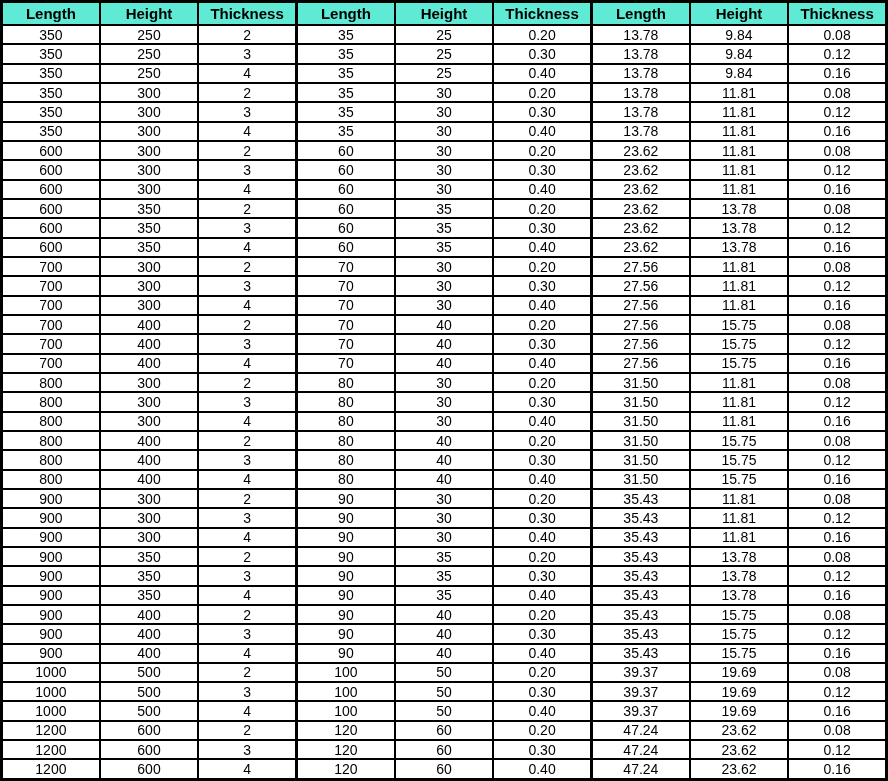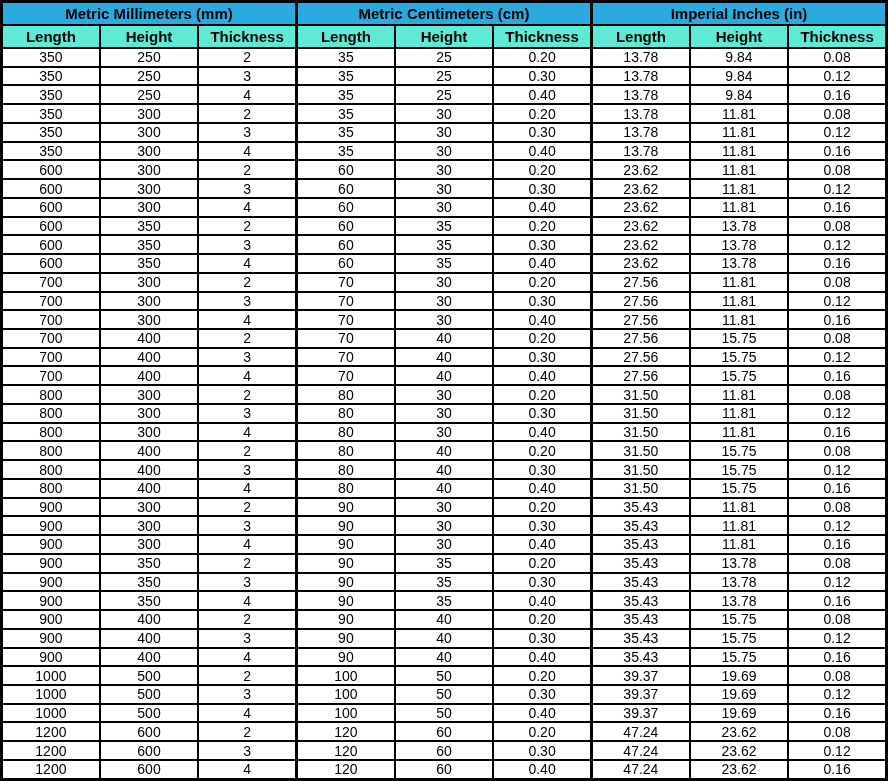--- a/index.html
+++ b/index.html
@@ -44,25 +44,20 @@
   }
   .group-start {
     border-left: 3px solid #000000 !important;
   }
 </style>
 </head>
 <body>
 
 <table class="size-chart">
   <thead>
-    <tr>
-      <th class="group-header" colspan="3">Metric Millimeters (mm)</th>
-      <th class="group-header group-start" colspan="3">Metric Centimeters (cm)</th>
-      <th class="group-header group-start" colspan="3">Imperial Inches (in)</th>
-    </tr>
     <tr>
       <th class="col-header">Length</th>
       <th class="col-header">Height</th>
       <th class="col-header">Thickness</th>
       <th class="col-header group-start">Length</th>
       <th class="col-header">Height</th>
       <th class="col-header">Thickness</th>
       <th class="col-header group-start">Length</th>
       <th class="col-header">Height</th>
       <th class="col-header">Thickness</th>

